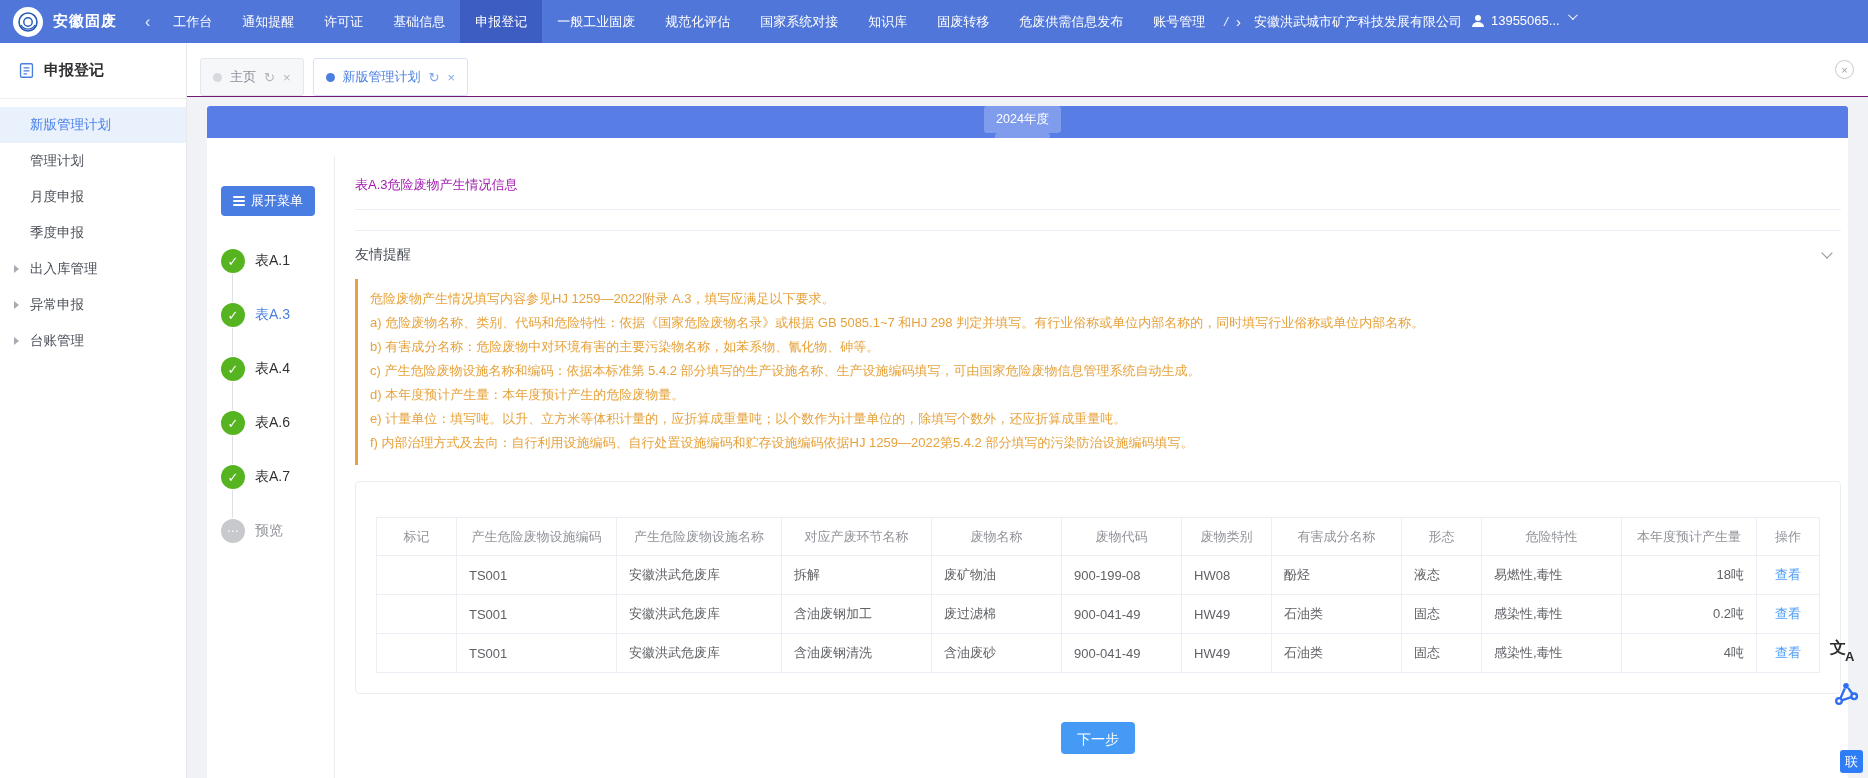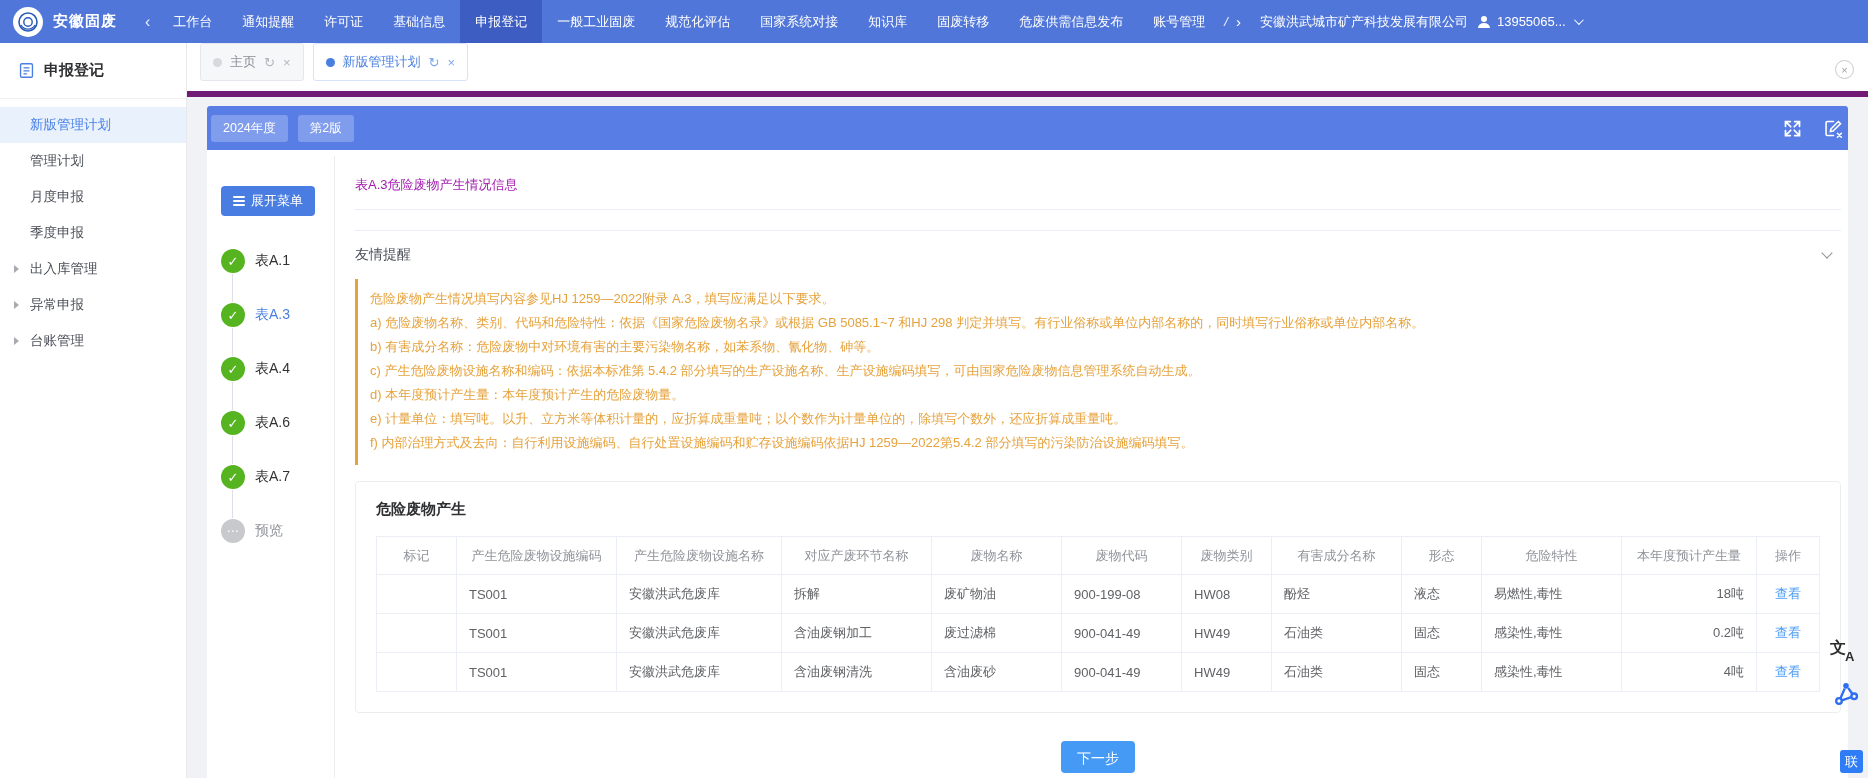--- a/index.html
+++ b/index.html
@@ -16,21 +16,21 @@
   .logo { width:30px; height:30px; border-radius:50%; background:#fff; margin-left:13px;
     display:flex; align-items:center; justify-content:center; flex:none; }
   .brand { font-size:15px; font-weight:bold; margin-left:10px; letter-spacing:1px; flex:none; }
   .nav-collapse { margin-left:28px; font-size:16px; color:#e8edff; cursor:pointer; flex:none; }
   .nav-items { display:flex; height:100%; margin-left:8px; flex:none; }
   .nav-item { height:100%; display:flex; align-items:center; padding:12px 15px;
     font-size:13px; cursor:pointer; white-space:nowrap; }
   .nav-item.active { background:#3d5dc2; }
   .nav-overflow { font-size:13px; font-style:italic; margin-left:4px; opacity:.9; }
   .nav-chevron { margin:0 6px 0 8px; font-size:15px; }
-  .nav-user { display:flex; align-items:center; margin-left:13px; white-space:nowrap; }
+  .nav-user { display:flex; align-items:flex-start; margin-left:7px; white-space:nowrap; }
   .company { font-size:13px; }
   .person-icon { margin:0 5px 0 8px; display:flex; }
   .phone { font-size:13px; }
   .caret-down { width:7px; height:7px; border-right:1.5px solid #fff; border-bottom:1.5px solid #fff;
     transform:rotate(45deg) translateY(-2px); margin-left:8px; display:inline-block; }
 
   
   .sidebar { position:absolute; top:43px; left:0; width:187px; bottom:0; background:#fff;
     border-right:1px solid #e9e9ec; z-index:20; }
   .sb-header { height:56px; display:flex; align-items:center; padding-left:18px;
@@ -39,37 +39,37 @@
   .sb-items { padding-top:8px; }
   .sb-item { height:36px; display:flex; align-items:center; font-size:13.5px; color:#4a4f57;
     cursor:pointer; position:relative; }
   .sb-item .lbl { margin-left:30px; }
   .sb-item.active { background:#e9f2fc; color:#4a80e8; }
   .sb-arrow { position:absolute; left:14px; top:14px; width:0; height:0;
     border-left:5px solid #a8abb2; border-top:4px solid transparent; border-bottom:4px solid transparent; }
 
   
   .tabbar { position:absolute; top:43px; left:187px; right:0; height:54px; background:#fff;
-    border-bottom:6px solid #701a75; z-index:10; display:flex; align-items:flex-start; padding-left:13px; }
+    border-bottom:1px solid #701a75; z-index:10; display:flex; align-items:flex-end; padding-left:13px; }
   .tab { display:flex; align-items:center; height:38px; padding:0 12px; margin-right:9px;
     border:1px solid #e4e7ed; border-radius:3px; background:#f6f7f9; color:#8a8f99;
     font-size:13px; cursor:pointer; }
   .tab .dot { width:9px; height:9px; border-radius:50%; background:#d6d9de; margin-right:8px; }
   .tab .mini { font-size:13px; margin-left:8px; color:#b4b8bf; cursor:pointer; }
   .tab.active { background:#fff; border-color:#d6e3fa; color:#4a7fe0; }
   .tab.active .dot { background:#4a7fe0; }
   .tab.active .mini { color:#7ea7ec; }
   .tab-close-all { position:absolute; right:14px; top:17px; width:19px; height:19px; border-radius:50%;
     border:1px solid #c7cace; color:#9a9ea5; font-size:11px; display:flex; align-items:center;
     justify-content:center; cursor:pointer; background:#fff; }
 
   
   .card { position:absolute; top:106px; left:207px; width:1641px; bottom:0; background:#fff; }
-  .card-head { height:44px; background:#587ee6; border-radius:3px 3px 0 0; display:flex;
-    align-items:center; padding:0 4px; }
+  .card-head { height:32px; background:#587ee6; border-radius:3px 3px 0 0; display:flex;
+    align-items:center; padding:0 18px;flex-direction:column; }
   .badge { background:rgba(255,255,255,.24); color:#fff; font-size:12.5px; padding:5px 12px;
     border-radius:3px; margin-right:10px; }
   .head-icons { margin-left:auto; display:flex; align-items:center; gap:20px; }
   .head-icons svg { cursor:pointer; display:block; }
   .card-body { position:absolute; top:50px; left:0; right:0; bottom:0; display:flex; }
 
   
   .steps-panel { width:128px; border-right:1px solid #ebeef0; flex:none; }
   .toggle-btn { display:flex; align-items:center; justify-content:center; gap:6px;
     width:94px; height:30px; margin:30px auto 0 14px; background:#4a7de2; color:#fff; border:none;
@@ -293,21 +293,20 @@
           <p>a) 危险废物名称、类别、代码和危险特性：依据《国家危险废物名录》或根据 GB 5085.1~7 和HJ 298 判定并填写。有行业俗称或单位内部名称的，同时填写行业俗称或单位内部名称。</p>
           <p>b) 有害成分名称：危险废物中对环境有害的主要污染物名称，如苯系物、氰化物、砷等。</p>
           <p>c) 产生危险废物设施名称和编码：依据本标准第 5.4.2 部分填写的生产设施名称、生产设施编码填写，可由国家危险废物信息管理系统自动生成。</p>
           <p>d) 本年度预计产生量：本年度预计产生的危险废物量。</p>
           <p>e) 计量单位：填写吨。以升、立方米等体积计量的，应折算成重量吨；以个数作为计量单位的，除填写个数外，还应折算成重量吨。</p>
           <p>f) 内部治理方式及去向：自行利用设施编码、自行处置设施编码和贮存设施编码依据HJ 1259—2022第5.4.2 部分填写的污染防治设施编码填写。</p>
         </div>
       </div>
 
       <div class="section">
-        <h2 class="section-title">危险废物产生</h2>
         <table class="waste">
           <colgroup>
             <col style="width:80px">
               <col style="width:160px">
               <col style="width:165px">
               <col style="width:150px">
             <col style="width:130px">
               <col style="width:120px">
               <col style="width:90px">
               <col style="width:130px">

